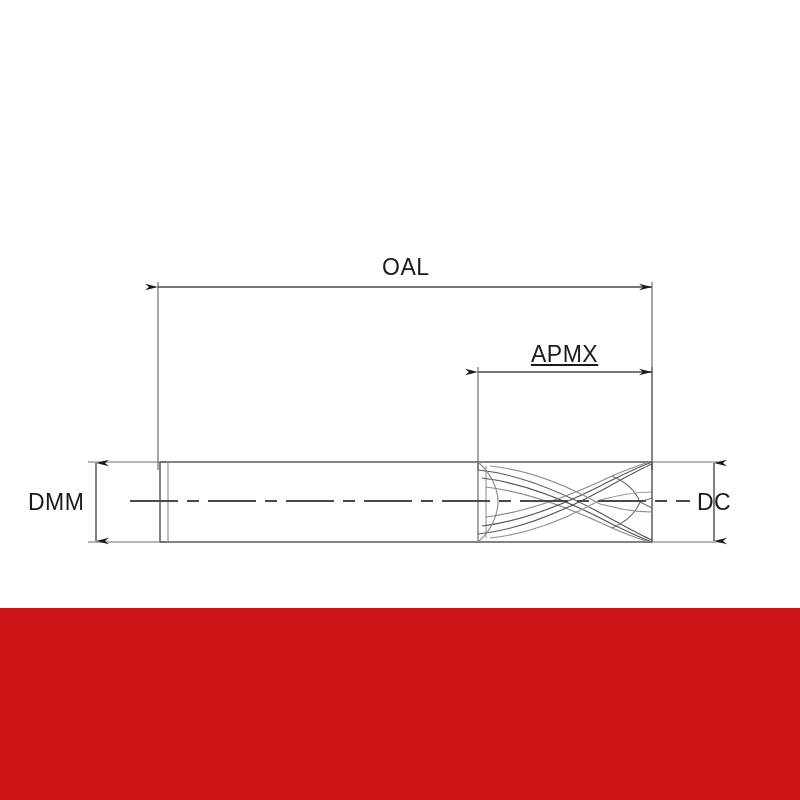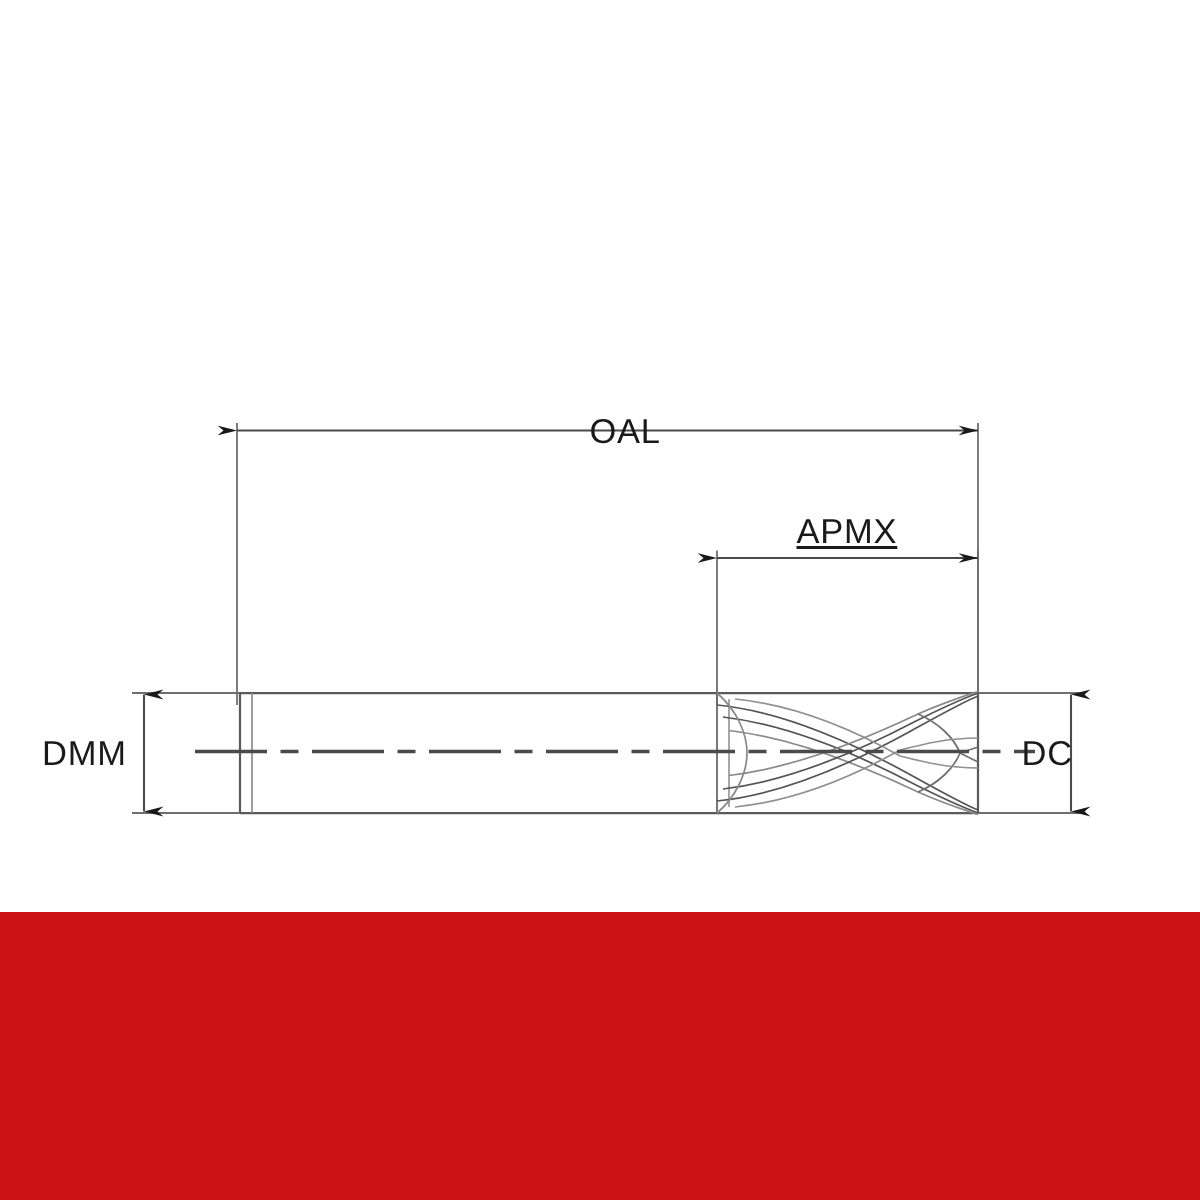--- a/index.html
+++ b/index.html
@@ -15,24 +15,24 @@
   }
   #drawing-svg{position:absolute;left:0;top:0;}
   .dim-label{
     position:absolute;
     font-family:"Liberation Sans",sans-serif;
     font-size:23px;
     color:#1a1a1a;
     letter-spacing:.5px;
     white-space:nowrap;
   }
-  #label-oal{left:393px;top:254px;margin-top:20px;}
+  #label-oal{left:382px;top:254px;}
   #label-apmx{left:531px;top:341px;text-decoration:underline;}
   #label-dmm{left:28px;top:489px;}
-  #label-dc{left:681px;top:489px;}
+  #label-dc{left:697px;top:489px;}
 
   #legend-band{
     position:absolute;left:0;top:608px;width:800px;height:192px;
     background:#cc1417;
   }
 </style>
 </head>
 <body>
 
 <div id="drawing-area">

